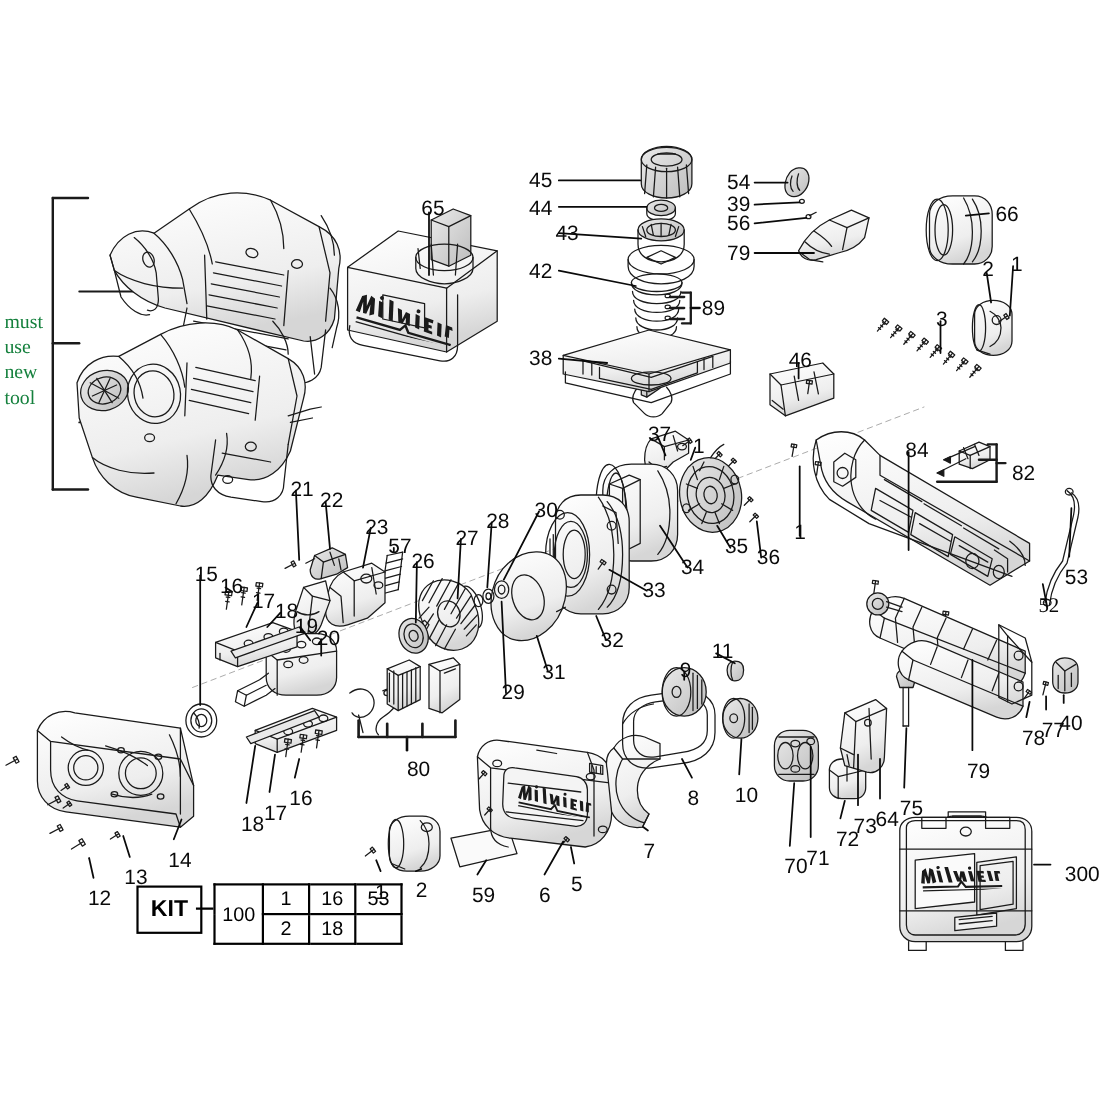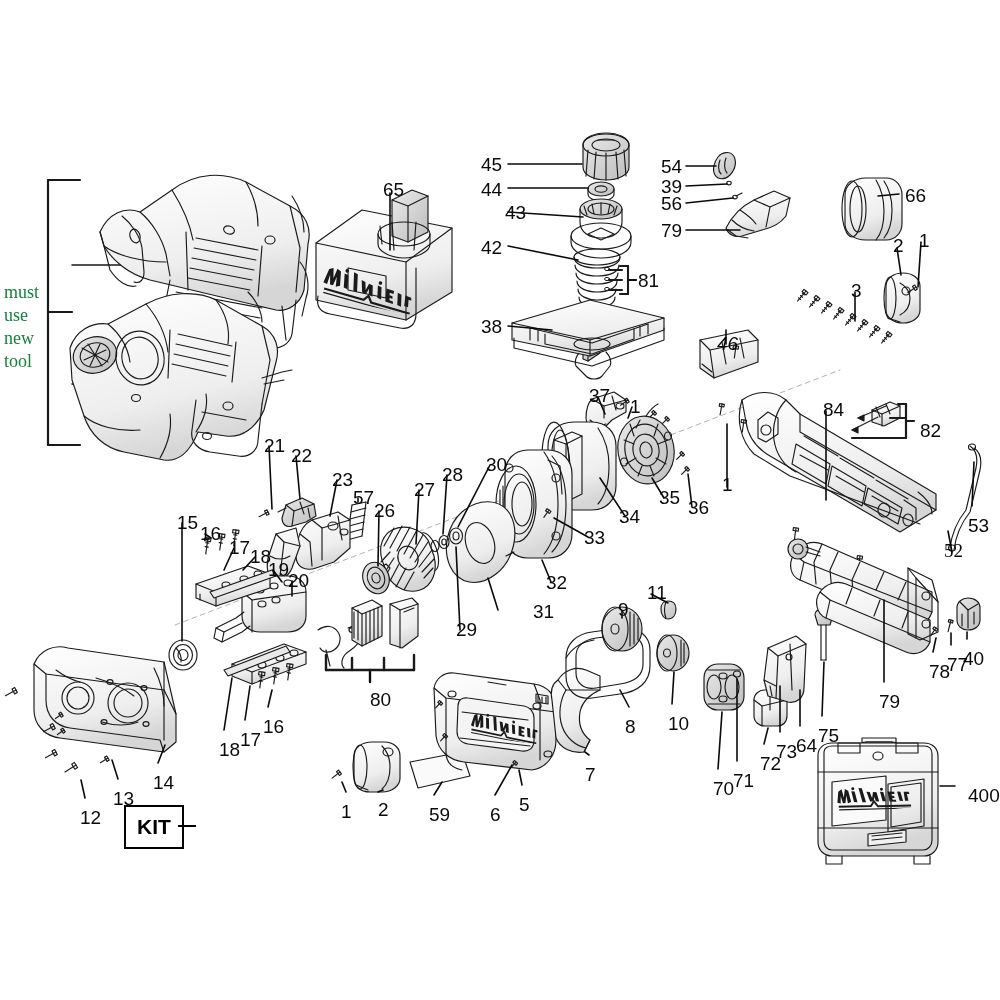--- a/index.html
+++ b/index.html
@@ -1157,51 +1157,66 @@
   <div class="note" style="left:4px;top:281px;">must
 use
 new
 tool</div>
 
   <div class="kitbox" style="left:124px;top:805px;width:56px;height:40px;">KIT</div>
   <svg style="position:absolute;left:178px;top:823px;width:18px;height:6px;">
     <path d="M0 3 L18 3" stroke="#000" stroke-width="2" fill="none"></path>
   </svg>
 
+  <table class="kit" style="left:194px;top:803px;">
+    <tbody>
+        <tr>
+      <td class="wide" rowspan="2">100</td>
+      <td class="c">1</td>
+      <td class="c">16</td>
+      <td class="c">53</td>
+    </tr>
+    <tr>
+      <td class="c">2</td>
+      <td class="c">18</td>
+      <td class="c empty"></td>
+    </tr>
+  </tbody>
+    </table>
 
   <div id="callout-layer">
       <div class="lbl" style="left: 481px; top: 155px;">45</div>
       <div class="lbl" style="left: 481px; top: 180px;">44</div>
       <div class="lbl" style="left: 481px; top: 203px; margin-left: 24px;">43</div>
       <div class="lbl" style="left: 481px; top: 238px;">42</div>
       <div class="lbl" style="left: 481px; top: 317px;">38</div>
-      <div class="lbl" style="left: 638px; top: 271px;">81</div>
+      <div class="lbl" style="left: 638px; top: 271px;">89</div>
       <div class="lbl" style="left: 661px; top: 157px;">54</div>
       <div class="lbl" style="left: 661px; top: 177px;">39</div>
       <div class="lbl" style="left: 661px; top: 194px;">56</div>
       <div class="lbl" style="left: 661px; top: 221px;">79</div>
       <div class="lbl" style="left: 905px; top: 186px;">66</div>
       <div class="lbl" style="left: 851px; top: 281px;">3</div>
       <div class="lbl" style="left: 893px; top: 236px;">2</div>
       <div class="lbl" style="left: 919px; top: 231px;">1</div>
       <div class="lbl" style="left: 383px; top: 180px;">65</div>
-      <div class="lbl" style="left: 717px; top: 334px; font-style: italic;">46</div>
+      <div class="lbl" style="left: 717px; top: 319px;">46</div>
       <div class="lbl" style="left: 630px; top: 397px;">1</div>
       <div class="lbl" style="left: 589px; top: 386px;">37</div>
       <div class="lbl" style="left: 722px; top: 475px;">1</div>
       <div class="lbl" style="left: 823px; top: 400px;">84</div>
       <div class="lbl" style="left: 920px; top: 421px;">82</div>
       <div class="lbl" style="left: 944px; top: 541px; font-family: Liberation Serif, serif;">52</div>
       <div class="lbl" style="left: 968px; top: 516px;">53</div>
       <div class="lbl" style="left: 659px; top: 488px;">35</div>
       <div class="lbl" style="left: 688px; top: 498px;">36</div>
       <div class="lbl" style="left: 619px; top: 507px;">34</div>
       <div class="lbl" style="left: 584px; top: 528px;">33</div>
       <div class="lbl" style="left: 546px; top: 573px;">32</div>
-      <div class="lbl" style="left: 493px; top: 602px; margin-left: 40px;">31</div>
+      <div class="lbl" style="left: 493px; top: 602px;">31</div>
       <div class="lbl" style="left: 456px; top: 620px;">29</div>
       <div class="lbl" style="left: 486px; top: 455px;">30</div>
       <div class="lbl" style="left: 442px; top: 465px;">28</div>
       <div class="lbl" style="left: 414px; top: 480px;">27</div>
       <div class="lbl" style="left: 374px; top: 501px;">26</div>
       <div class="lbl" style="left: 353px; top: 488px;">57</div>
       <div class="lbl" style="left: 332px; top: 470px; text-align: center;">23</div>
       <div class="lbl" style="left: 291px; top: 446px;">22</div>
       <div class="lbl" style="left: 264px; top: 436px;">21</div>
       <div class="lbl" style="left: 288px; top: 571px;">20</div>
@@ -1230,16 +1245,16 @@
       <div class="lbl" style="left: 713px; top: 779px;">70</div>
       <div class="lbl" style="left: 733px; top: 771px;">71</div>
       <div class="lbl" style="left: 760px; top: 754px;">72</div>
       <div class="lbl" style="left: 776px; top: 742px;">73</div>
       <div class="lbl" style="left: 796px; top: 736px;">64</div>
       <div class="lbl" style="left: 818px; top: 726px;">75</div>
       <div class="lbl" style="left: 929px; top: 662px;">78</div>
       <div class="lbl" style="left: 947px; top: 655px;">77</div>
       <div class="lbl" style="left: 963px; top: 649px;">40</div>
       <div class="lbl" style="left: 879px; top: 692px;">79</div>
-      <div class="lbl" style="left: 968px; top: 786px;">400</div>
+      <div class="lbl" style="left: 968px; top: 786px;">300</div>
     </div>
 
 </div>
 
 </body></html>

